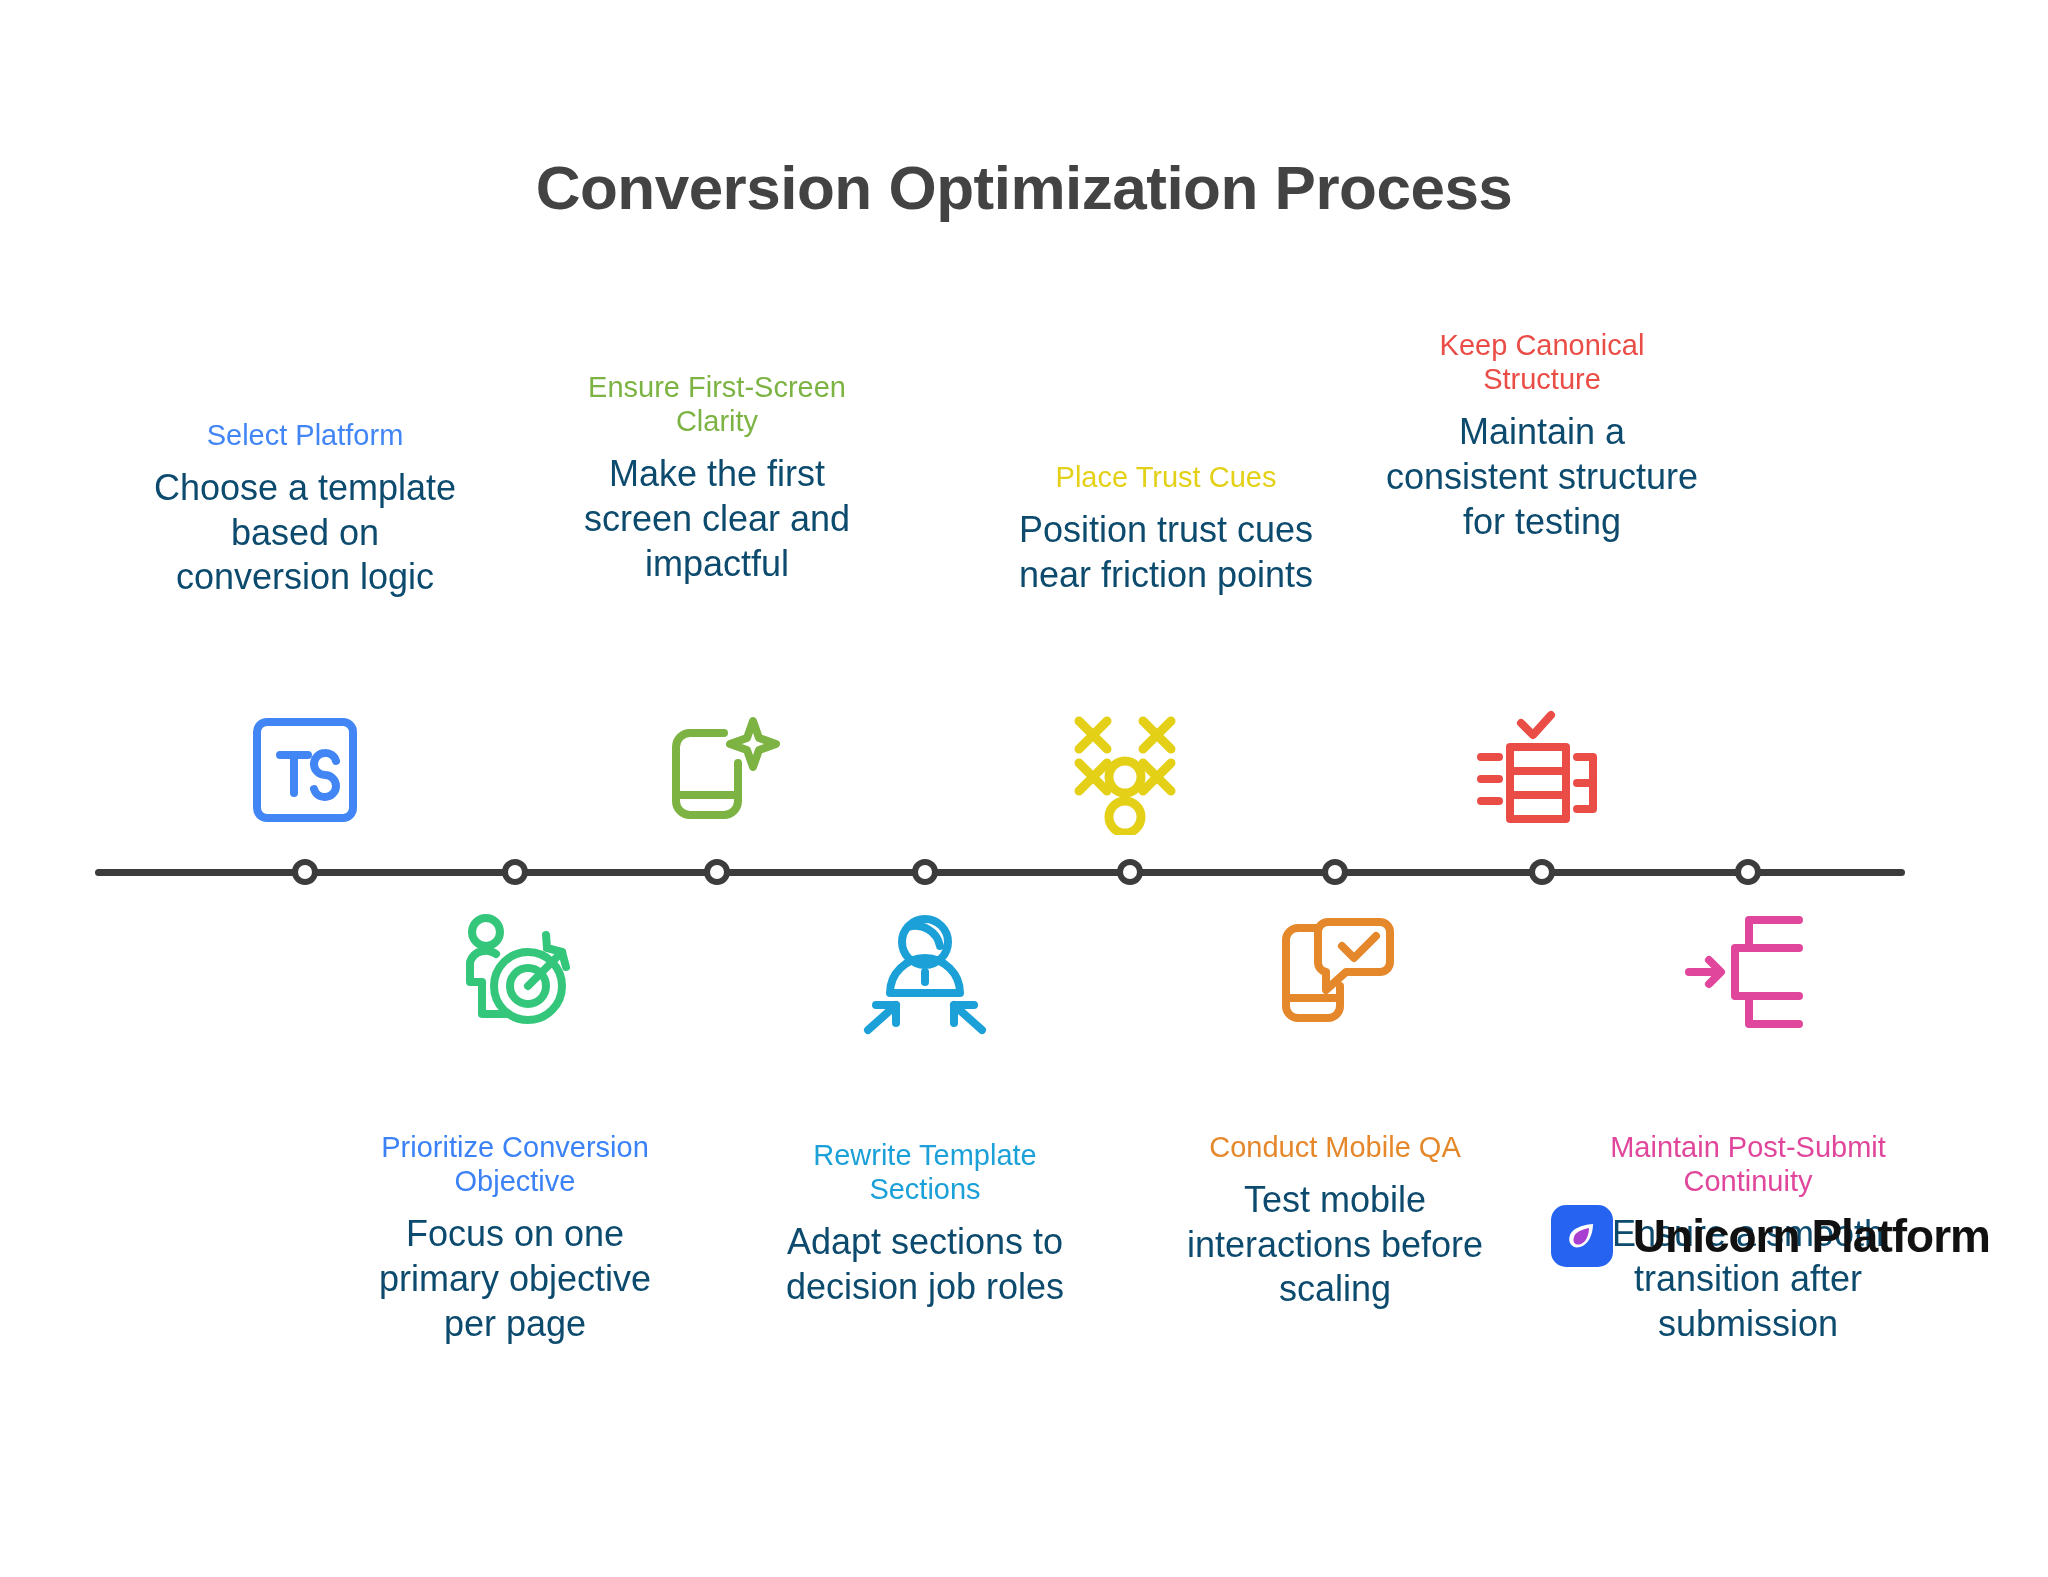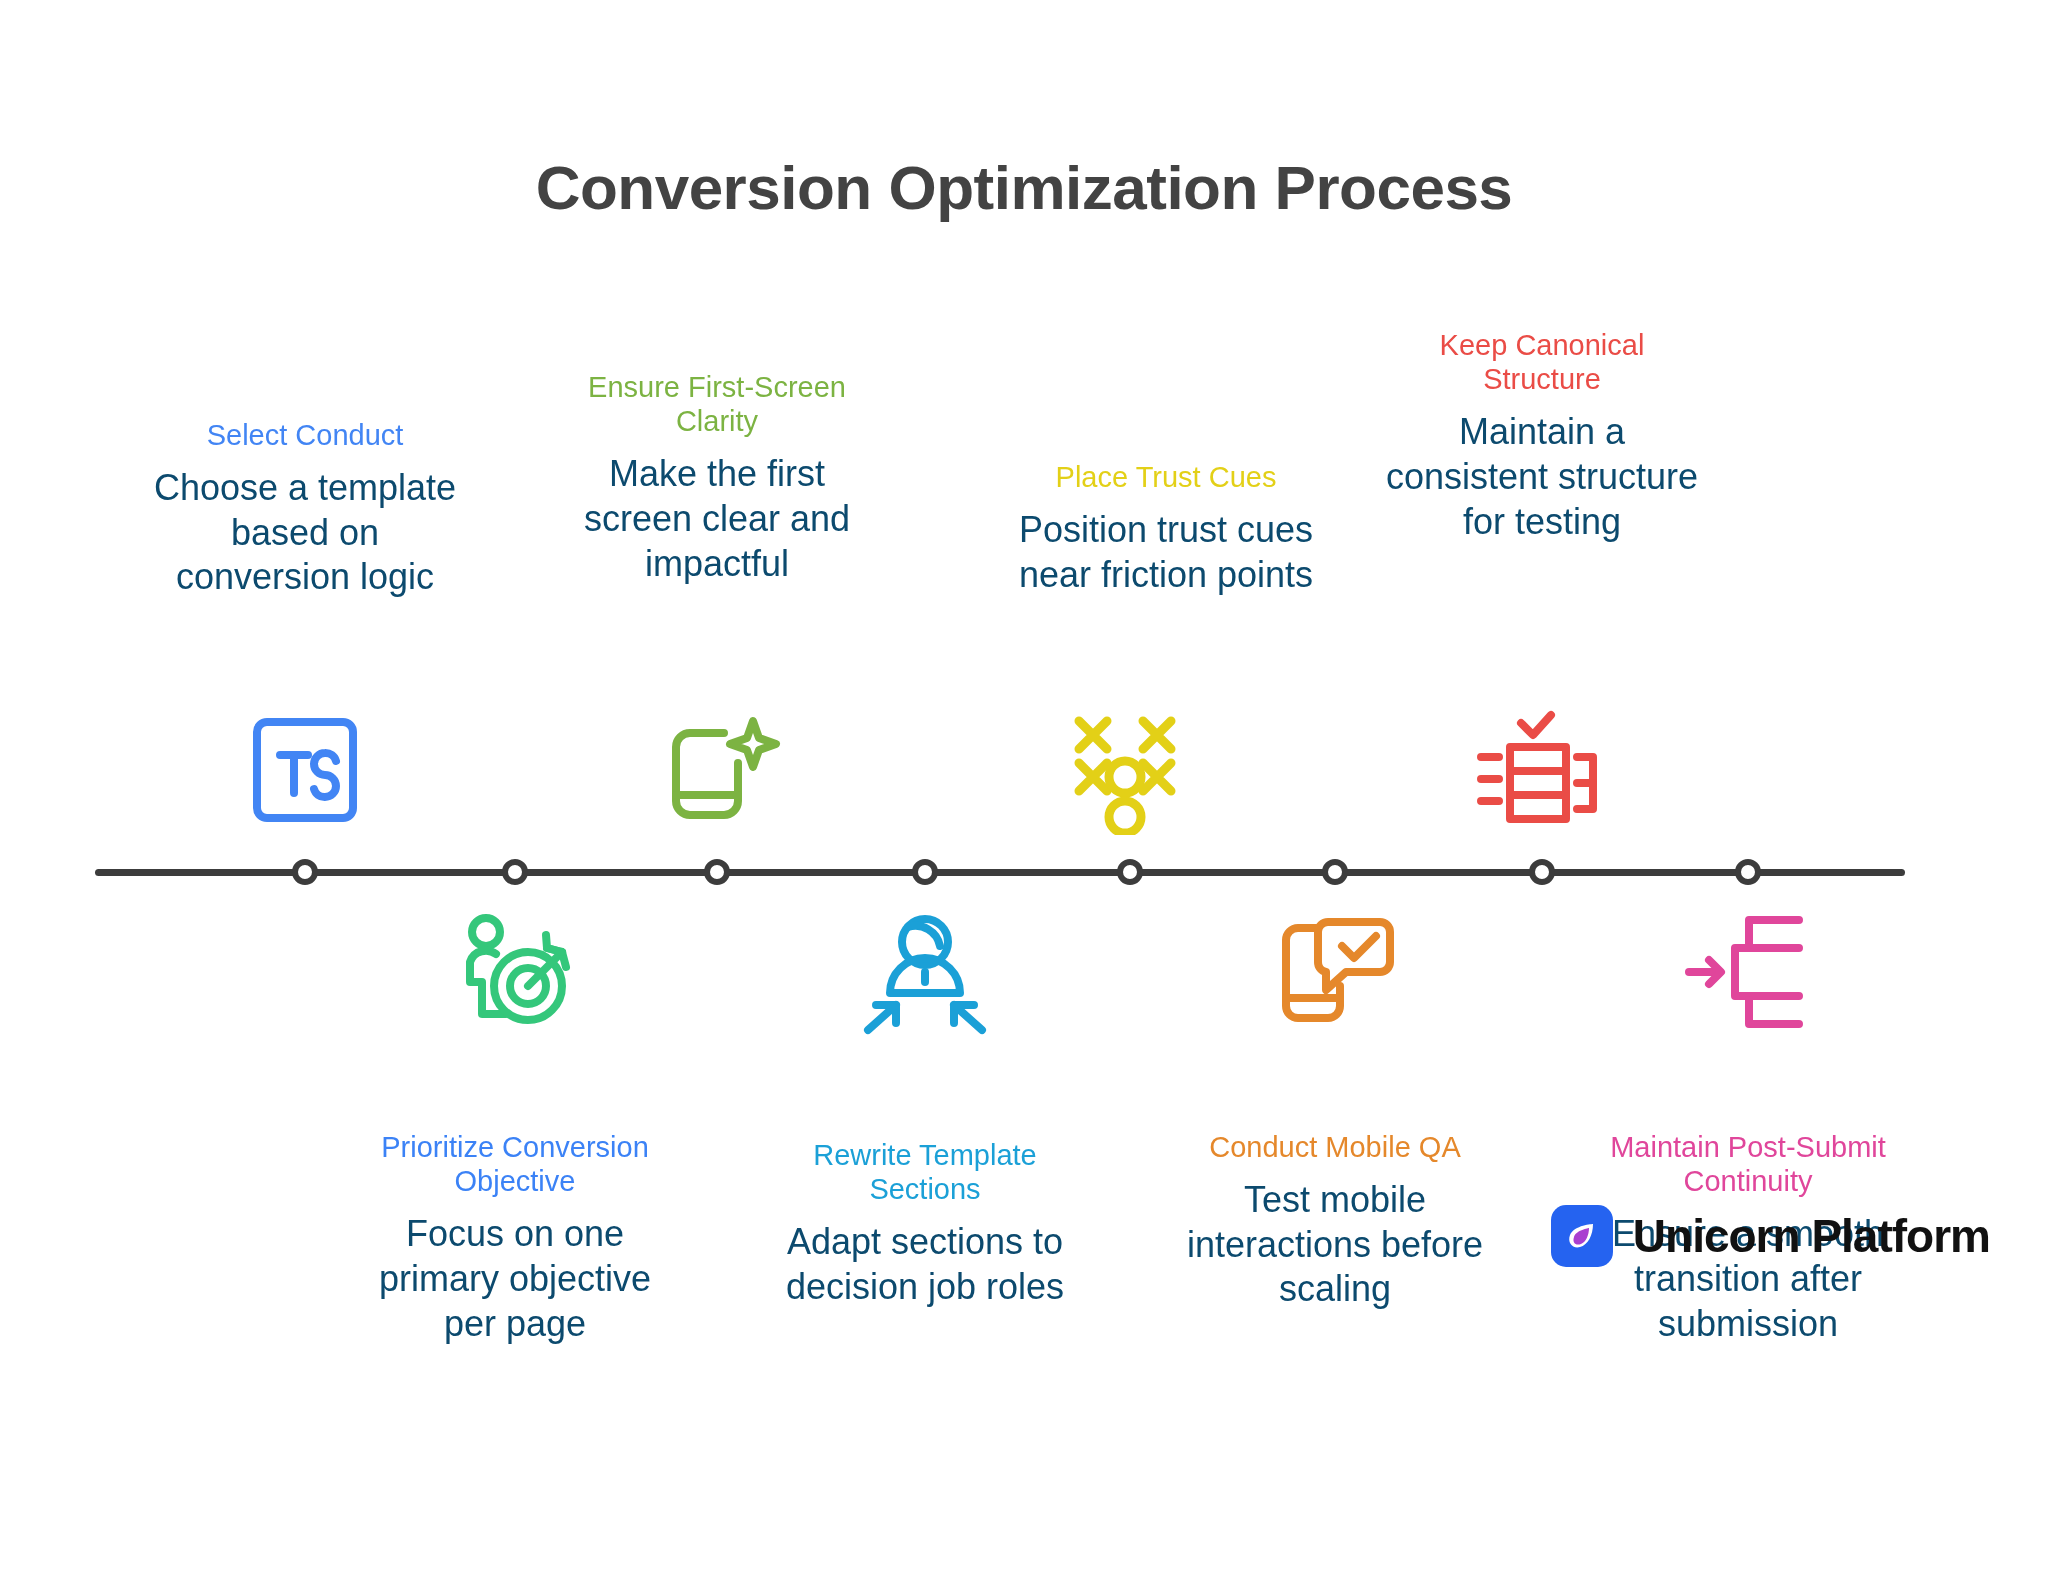--- a/index.html
+++ b/index.html
@@ -132,21 +132,21 @@
   <div class="node" style="left:305px;"></div>
   <div class="node" style="left:515px;"></div>
   <div class="node" style="left:717px;"></div>
   <div class="node" style="left:925px;"></div>
   <div class="node" style="left:1130px;"></div>
   <div class="node" style="left:1335px;"></div>
   <div class="node" style="left:1542px;"></div>
   <div class="node" style="left:1748px;"></div>
 
   <div class="step step-top" style="left:140px; top:418px;">
-    <div class="step-head" style="color:#4285f4;">Select Conduct</div>
+    <div class="step-head" style="color:#4285f4;">Select Platform</div>
     <div class="step-desc">Choose a template based on conversion logic</div>
   </div>
   <div class="icon-wrap icon-top" style="left:305px;">
     <svg width="130" height="130" viewBox="0 0 130 130" fill="none">
       <rect x="17" y="17" width="96" height="96" rx="10" stroke="#4285f4" stroke-width="8"></rect>
       <path d="M40 50 H68 M54 50 V88" stroke="#4285f4" stroke-width="8" stroke-linecap="round"></path>
       <path d="M96 56 a11 11 0 0 0 -11 -8 a11 11 0 0 0 0 22 a11 11 0 0 1 0 22 a11 11 0 0 1 -11 -8" stroke="#4285f4" stroke-width="8" stroke-linecap="round" fill="none"></path>
     </svg>
   </div>
 

